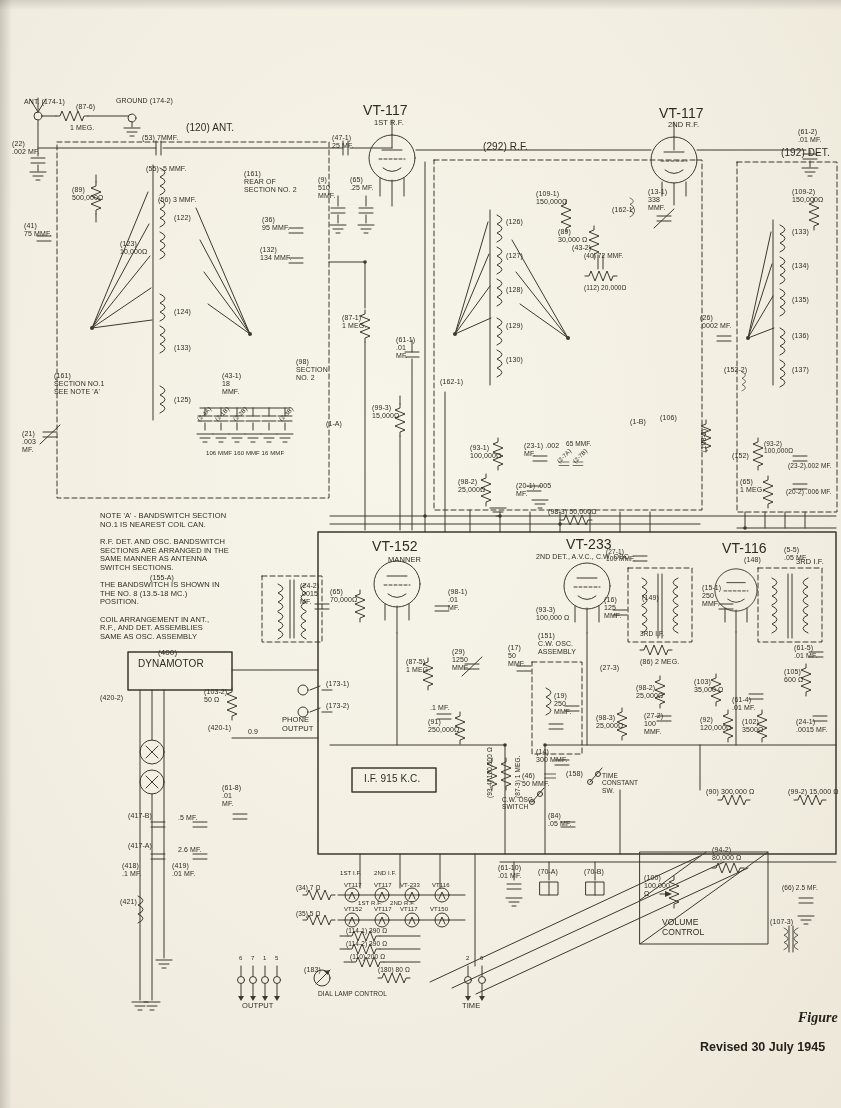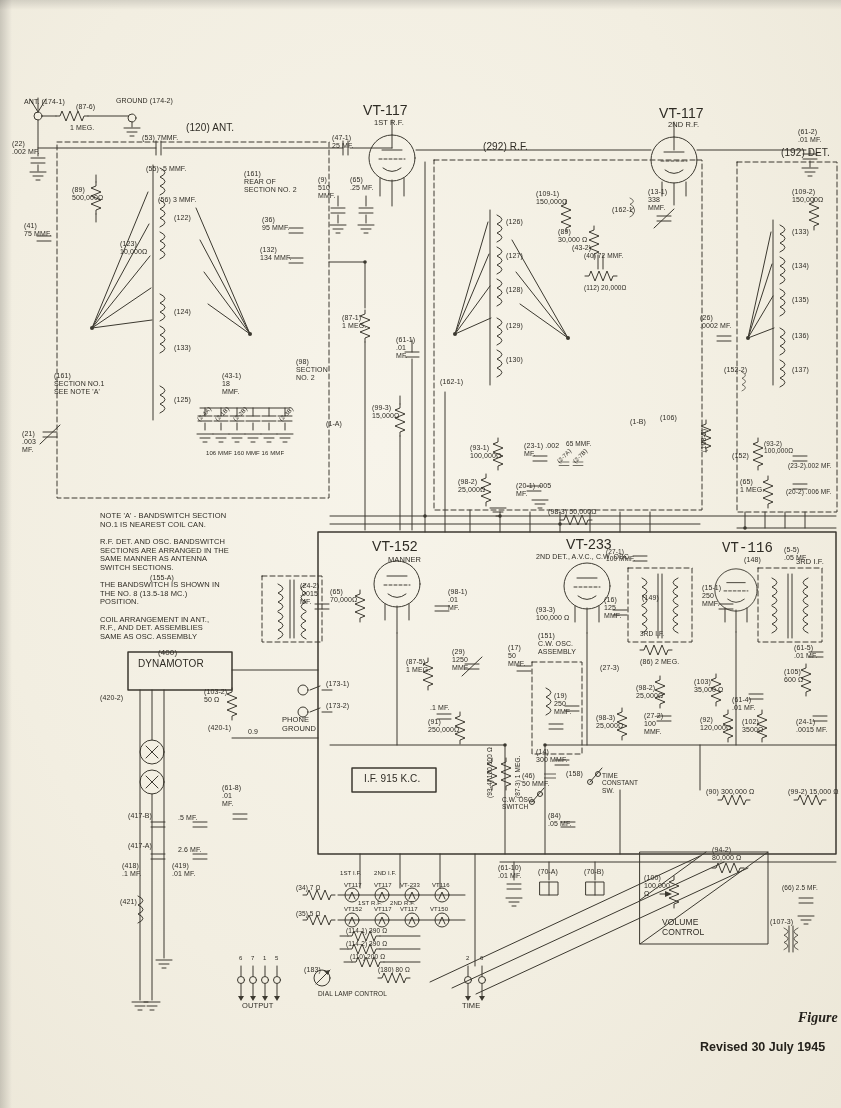--- a/index.html
+++ b/index.html
@@ -474,21 +474,21 @@
 THE NO. 8 (13.5-18 MC.)
 POSITION.
 
 COIL ARRANGEMENT IN ANT.,
 R.F., AND DET. ASSEMBLIES
 SAME AS OSC. ASSEMBLY</div>
       <div class="lbl" style="left: 372px; top: 538px; font-size: 14px;">VT-152</div>
       <div class="lbl" style="left: 388px; top: 556px; font-size: 7.5px;">MANNER</div>
       <div class="lbl" style="left: 566px; top: 536px; font-size: 14px;">VT-233</div>
       <div class="lbl" style="left: 536px; top: 553px; font-size: 7px;">2ND DET., A.V.C., C.W. OSC.</div>
-      <div class="lbl" style="left: 722px; top: 540px; font-size: 14px; font-family: Liberation Mono, monospace;">VT-116</div>
+      <div class="lbl" style="left: 722px; top: 540px; font-size: 14px;">VT-116</div>
       <div class="lbl" style="left: 796px; top: 558px; font-size: 7.5px;">3RD I.F.</div>
       <div class="lbl" style="left: 606px; top: 548px; font-size: 6.5px;">(27-1)
 100 MMF.</div>
       <div class="lbl" style="left: 150px; top: 574px; font-size: 7px;">(155-A)</div>
       <div class="lbl" style="left: 300px; top: 582px; font-size: 7px;">(24-2)
 .0015
 MF.</div>
       <div class="lbl" style="left: 330px; top: 588px; font-size: 7px;">(65)
 70,000Ω</div>
       <div class="lbl" style="left: 448px; top: 588px; font-size: 7px;">(98-1)
@@ -532,21 +532,21 @@
       <div class="lbl" style="left: 796px; top: 718px; font-size: 7px;">(24-1)
 .0015 MF.</div>
       <div class="lbl" style="left: 406px; top: 658px; font-size: 7px;">(87-5)
 1 MEG.</div>
       <div class="lbl" style="left: 452px; top: 648px; font-size: 7px;">(29)
 1250
 MMF.</div>
       <div class="lbl" style="left: 326px; top: 680px; font-size: 7px;">(173-1)</div>
       <div class="lbl" style="left: 326px; top: 702px; font-size: 7px;">(173-2)</div>
       <div class="lbl" style="left: 282px; top: 716px; font-size: 7.5px;">PHONE
-GROUND</div>
+OUTPUT</div>
       <div class="lbl" style="left: 204px; top: 688px; font-size: 7px;">(103-2)
 50 Ω</div>
       <div class="lbl" style="left: 430px; top: 704px; font-size: 7px;">.1 MF.</div>
       <div class="lbl" style="left: 428px; top: 718px; font-size: 7px;">(91)
 250,000Ω</div>
       <div class="lbl" style="left: 554px; top: 692px; font-size: 7px;">(19)
 250
 MMF.</div>
       <div class="lbl" style="left: 536px; top: 748px; font-size: 7px;">(14)
 300 MMF.</div>

